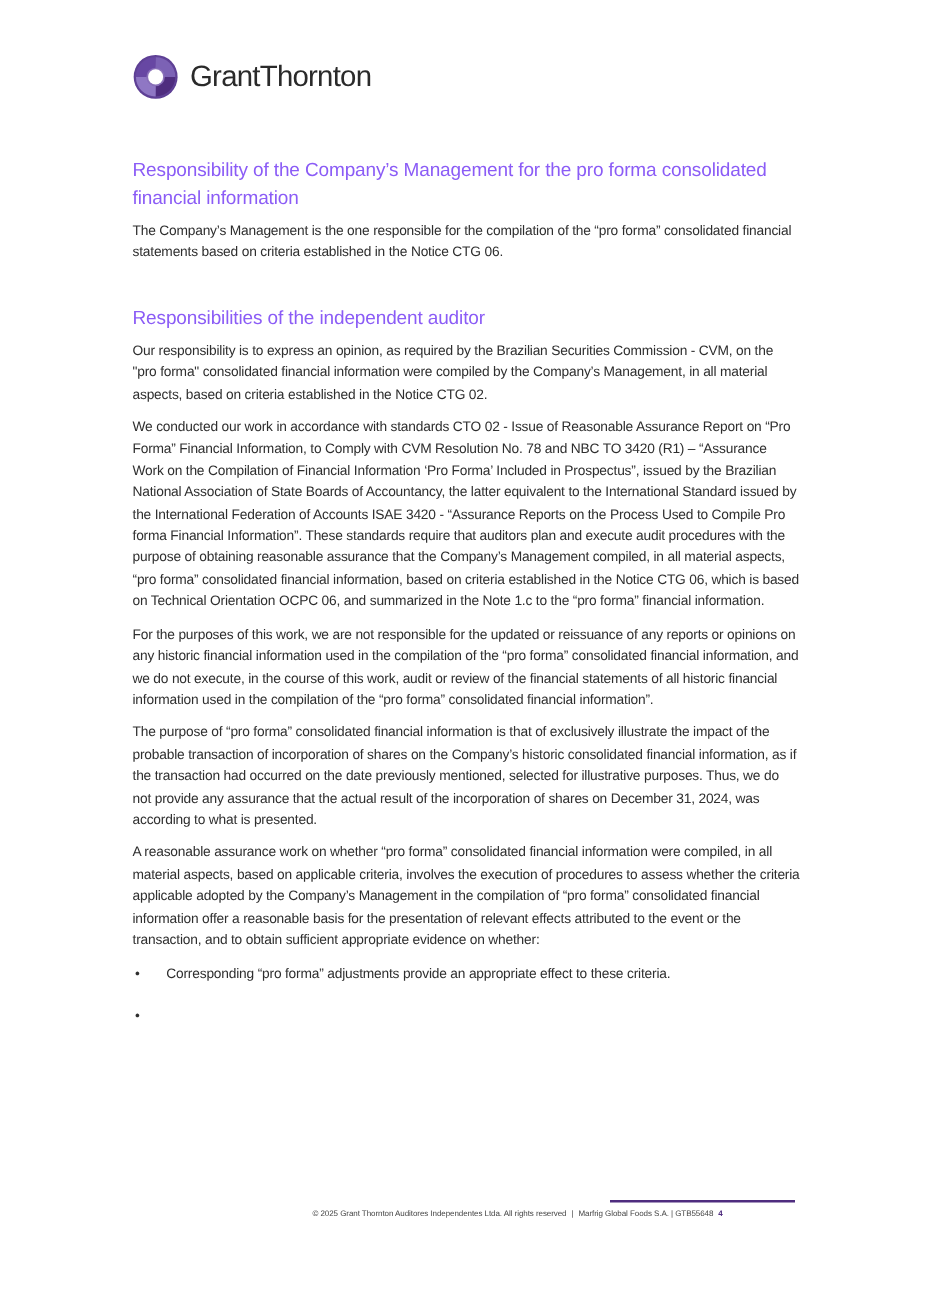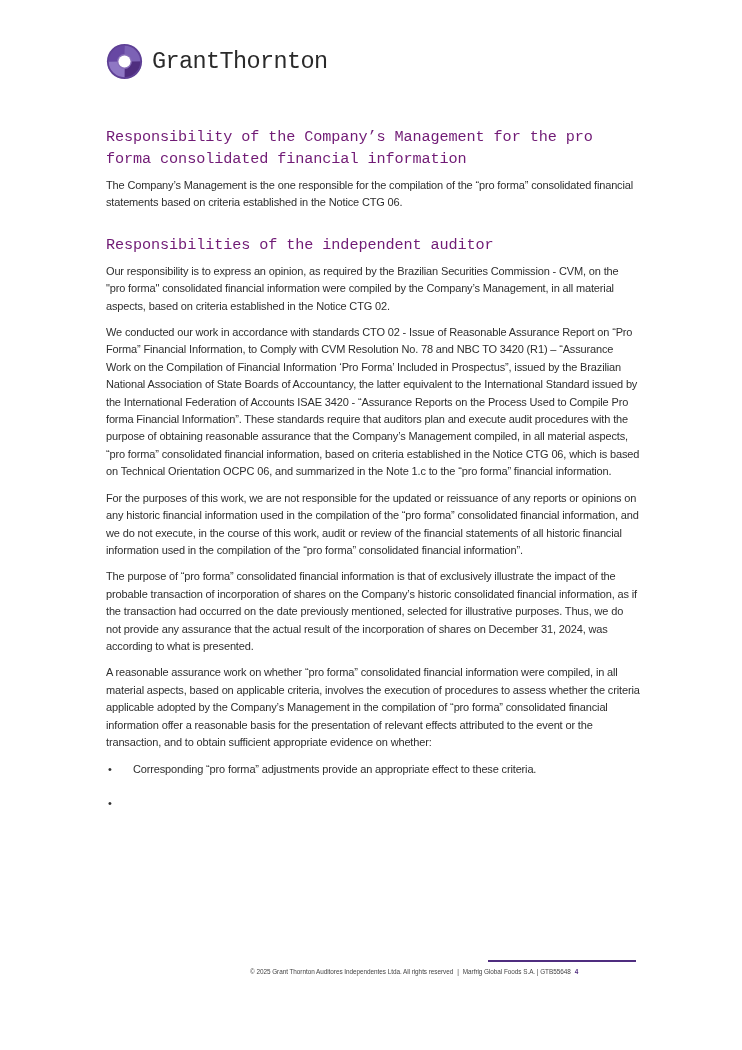--- a/index.html
+++ b/index.html
@@ -25,39 +25,39 @@
     }
     .logo-mark {
       width: 37px;
       height: 37px;
       display: block;
     }
     .logo-text {
       font-size: 23.5px;
       letter-spacing: -0.6px;
       color: #2a2a2a;
-      font-family: Liberation Mono, monospace;
+      font-family: Liberation Sans, sans-serif;
     }
     .content {
       position: absolute;
       left: 106px;
       top: 126px;
       width: 534px;
     }
     h2 {
       font-size: 15.2px;
       font-weight: normal;
-      color: #701a75;
+      color: #8b5cf6;
       line-height: 22px;
       margin: 0 0 7px 0;
       letter-spacing: -0.1px;
-      font-family: Liberation Mono, monospace;
+      font-family: Liberation Sans, sans-serif;
     }
     h2.second {
-      margin-top: 22px;
+      margin-top: 32px;
     }
     p {
       font-size: 11px;
       line-height: 17.4px;
       margin: 4px 0 9px 0;
       letter-spacing: -0.15px;
       color: #2e2e2e;
     }
     ul {
       list-style: none;

